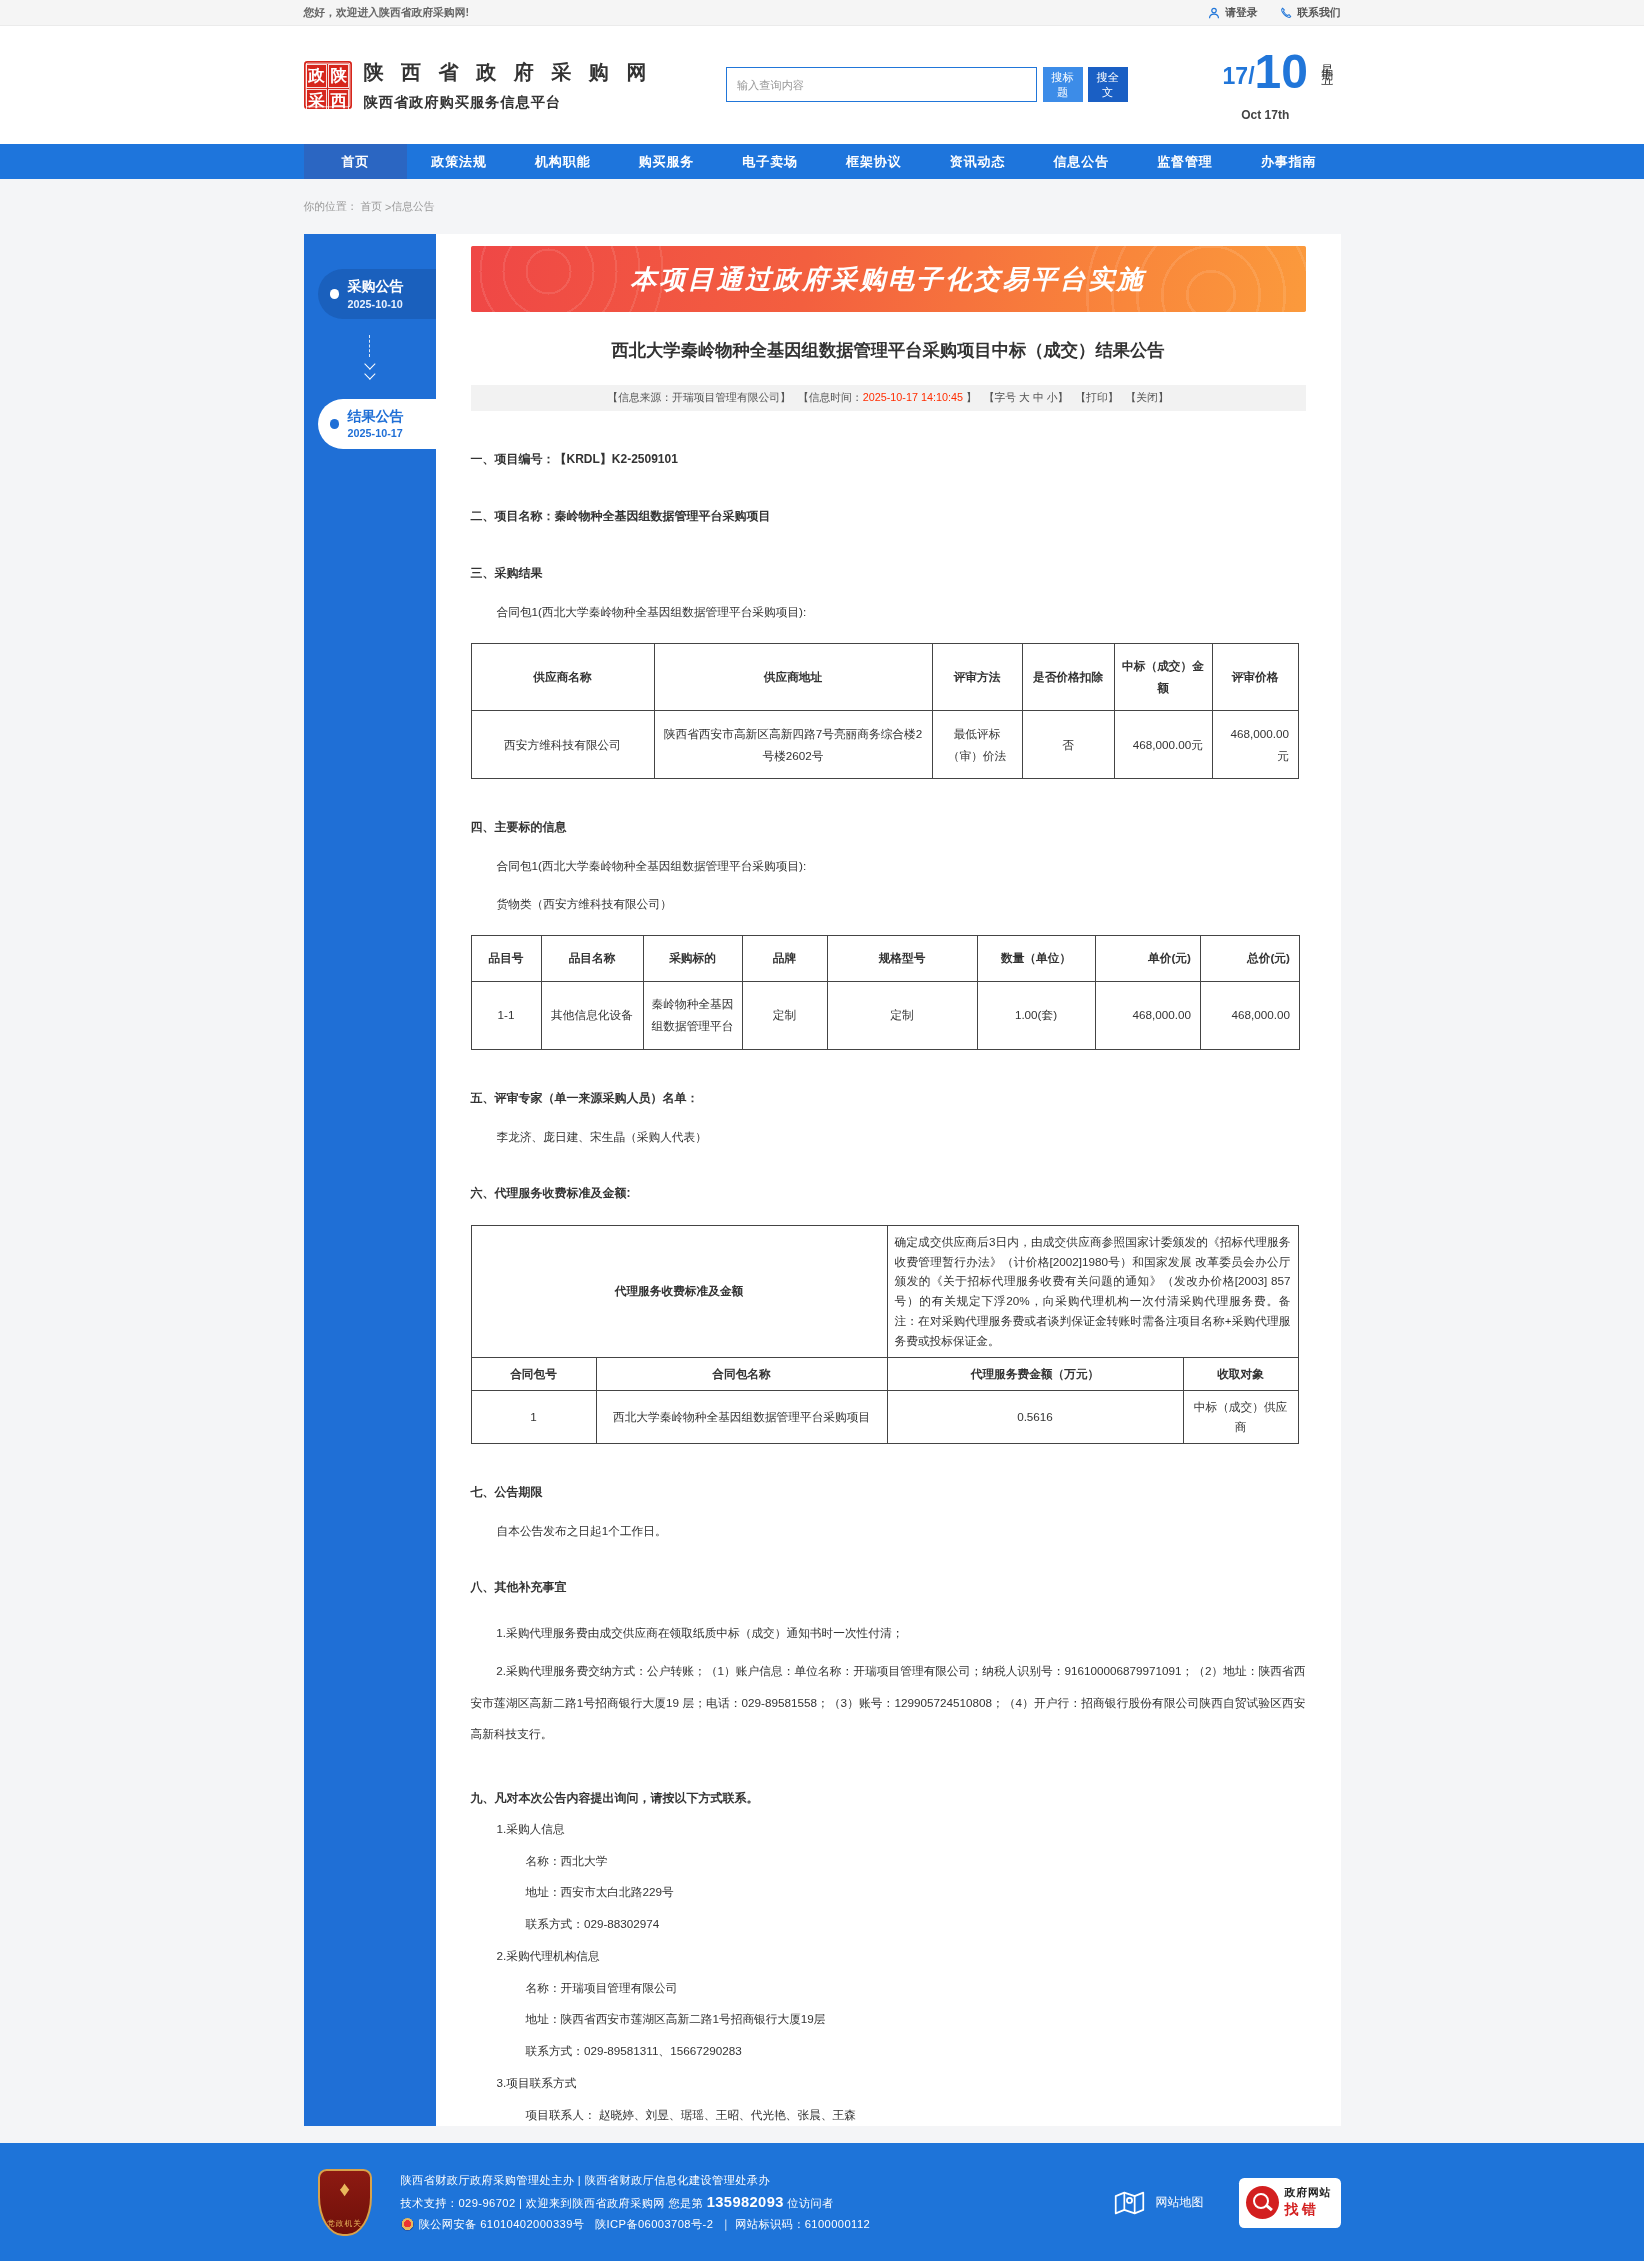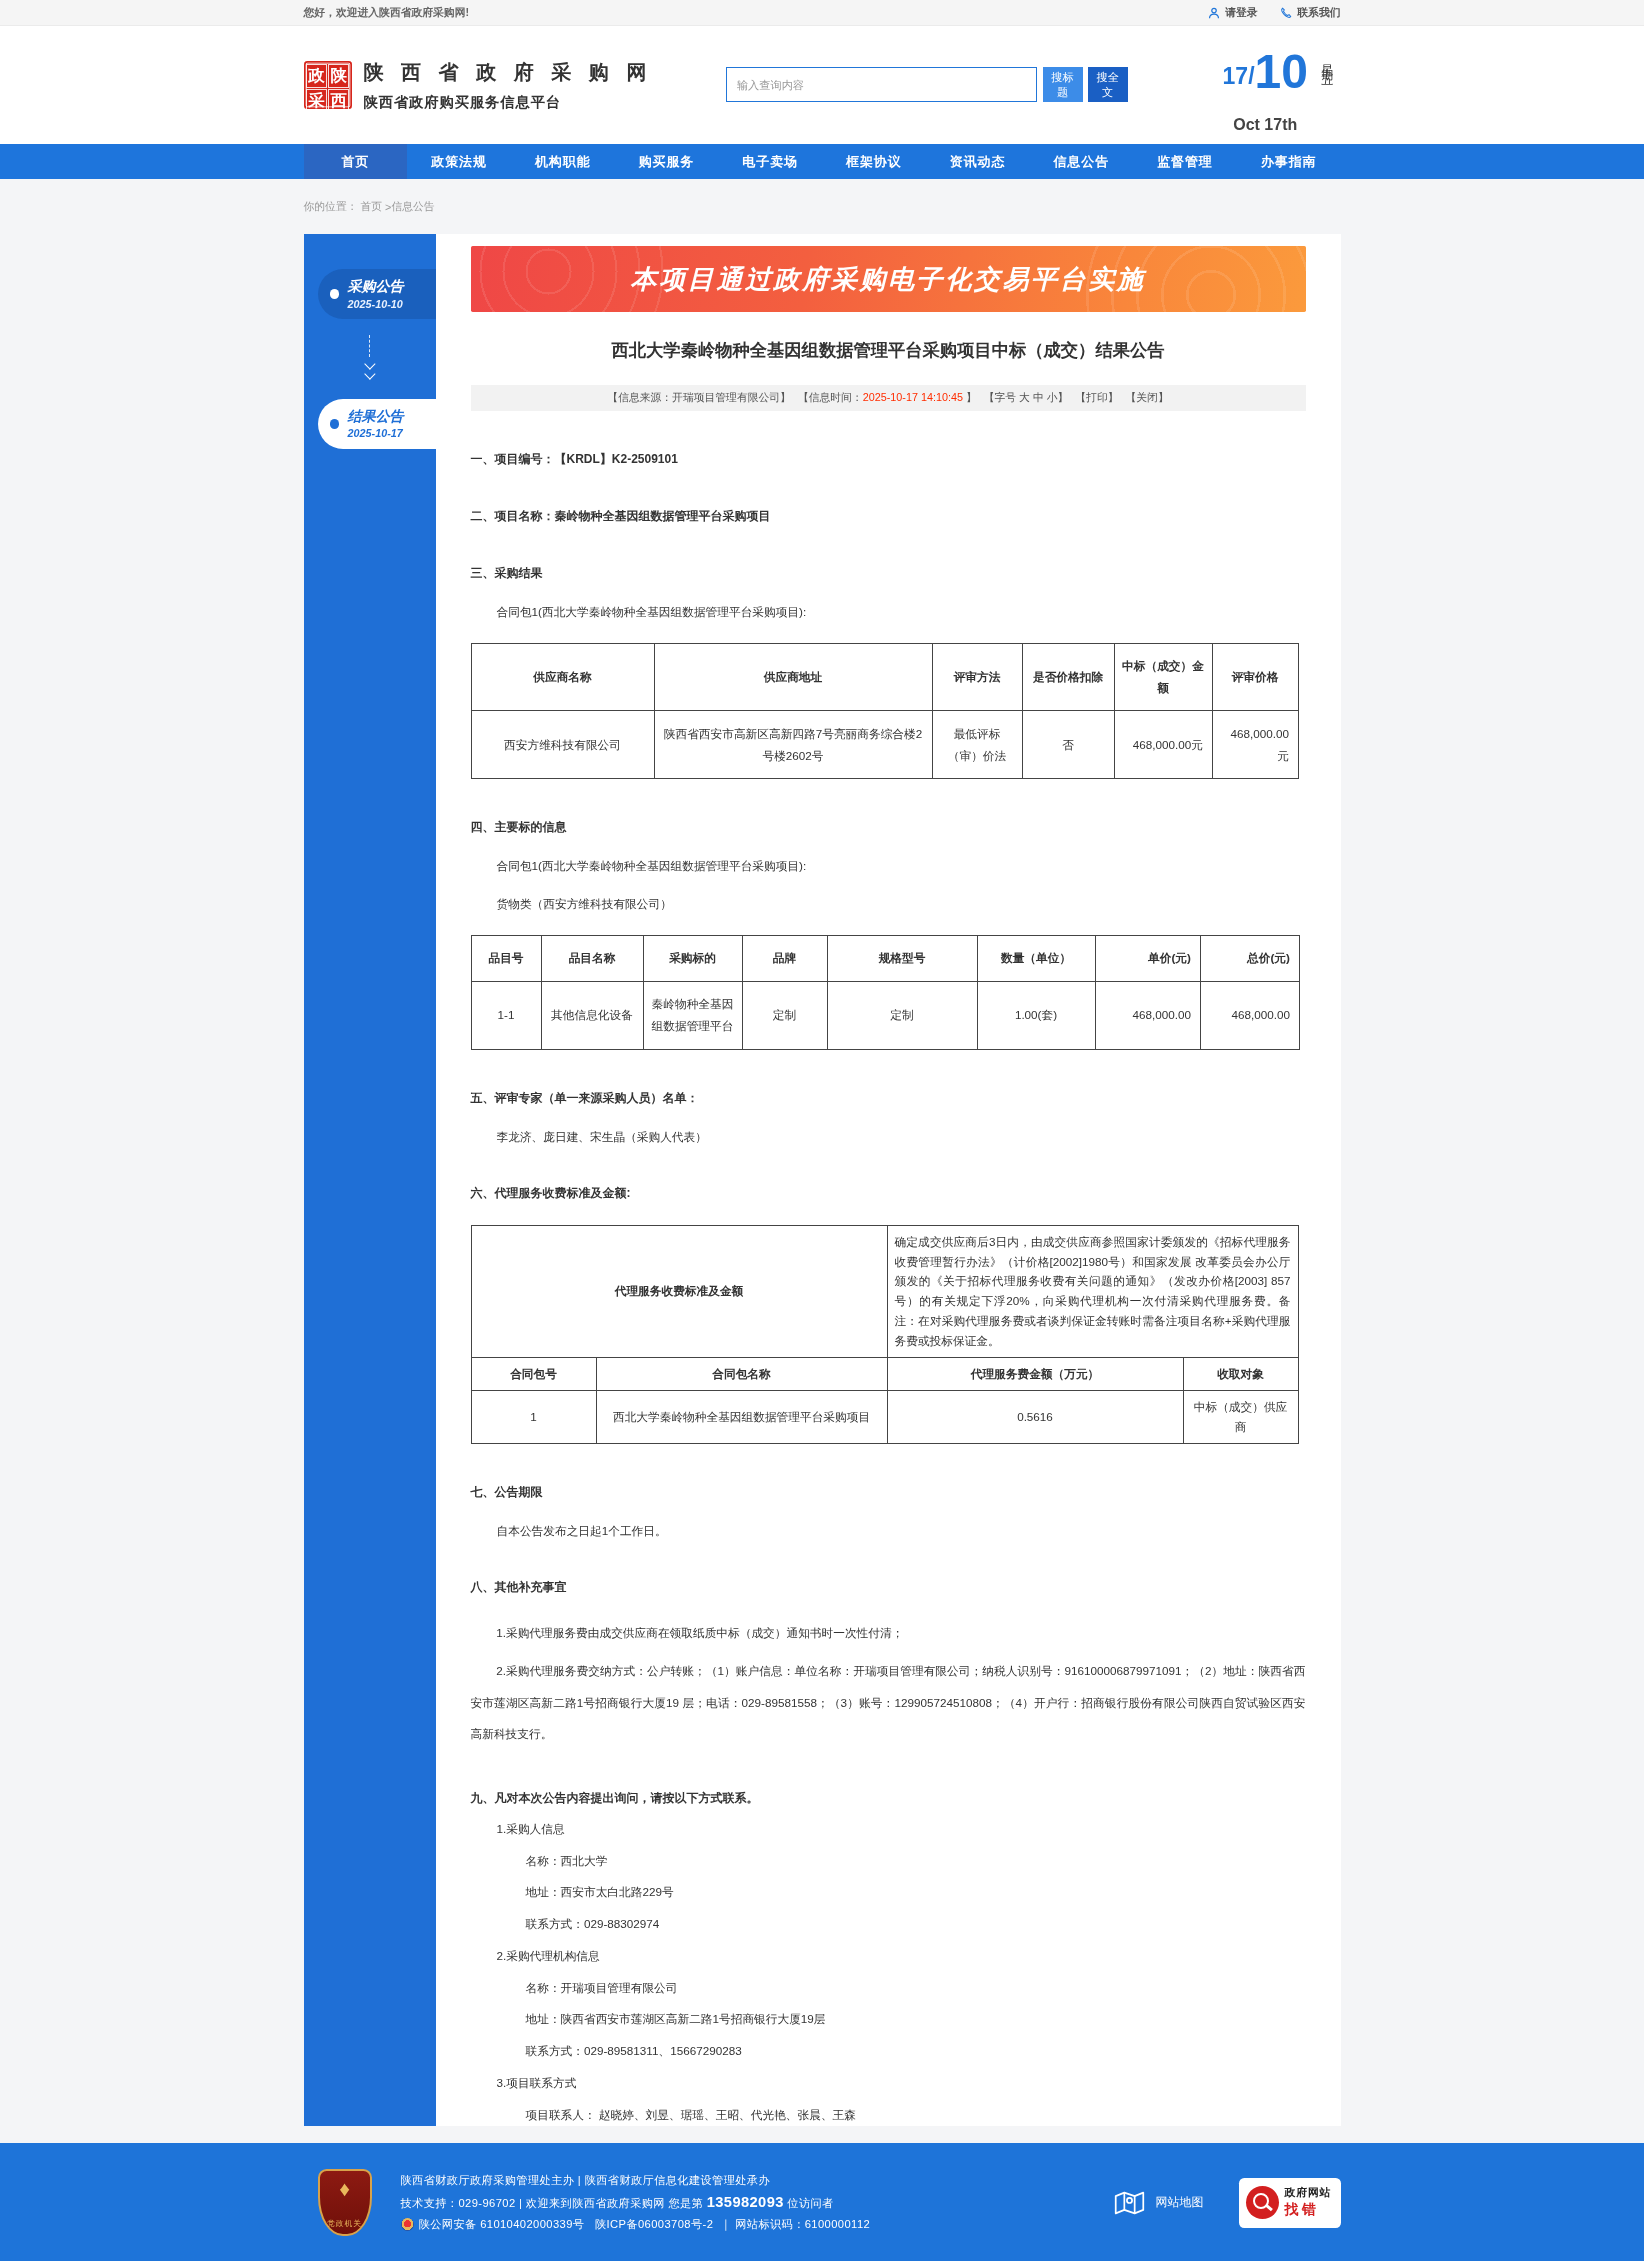--- a/index.html
+++ b/index.html
@@ -25,39 +25,39 @@
   .search-input { width:311px; height:35px; border:1.7px solid #2176d9; padding:0 10.4px; font-size:11.2px; color:#333; outline:none; }
   .search-input::placeholder { color:#999; }
   .search-btn { height:35px; width:40px; border:none; color:#fff; font-size:11.2px; cursor:pointer; padding:0 3.5px; line-height:1.3; }
   .btn-title { background:#3c8ce8; margin-left:6px; }
   .btn-full { background:#1a5fc4; margin-left:5.2px; }
   .date-block { position:absolute; right:5.2px; top:24px; display:flex; }
   .date-nums { text-align:center; }
   .date-line { display:flex; align-items:flex-end; color:#2176d9; font-weight:bold; }
   .date-prefix { font-size:23px; line-height:1; padding-bottom:5.2px; }
   .date-big { font-size:48px; line-height:0.9; }
-  .date-en { font-size:16px; font-weight:bold; color:#444; margin-top:23px; }
+  .date-en { font-size:12px; font-weight:bold; color:#444; margin-top:15px; }
   .weekday { writing-mode:vertical-rl; text-orientation:upright; font-size:12px; color:#333; margin-left:10.4px; letter-spacing:5.2px; padding-top:3.5px; }
 
   
   .nav { height:35px; background:#1e75dc; }
   .nav-in { width:1037px; margin:0 auto; display:flex; height:100%; }
   .nav-item { width:104px; height:100%; display:flex; align-items:center; justify-content:center; color:#fff; font-size:13px; font-weight:600; cursor:pointer; letter-spacing:0.9px; }
   .nav-item.active { background:#2b66c2; }
 
   
   .band { height:1964px; background:#f4f5f7; overflow:hidden; }
   .band-in { width:1037px; margin:0 auto; }
   .crumb { height:55px; display:flex; align-items:center; font-size:10.8px; color:#999; }
   .crumb a { color:#999; text-decoration:none; cursor:pointer; }
   .cols { display:flex; align-items:flex-start; }
 
   
   .sidebar { width:132px; height:1892px; background:#1f6fd6; flex:none; }
-  .pill { margin:35px 0 0 14px; height:50px; border-radius:26px 0 0 26px; display:flex; align-items:center; padding-left:12px; gap:8.6px; cursor:pointer;font-style:italic; }
+  .pill { margin:35px 0 0 14px; height:50px; border-radius:26px 0 0 26px; display:flex; align-items:center; padding-left:12px; gap:8.6px; cursor:pointer; }
   .pill .dot { width:9.5px; height:9.5px; border-radius:50%; flex:none; }
   .pill-1 { background:#1a60bd; margin-top:35px; }
   .pill-1 .dot { background:#fff; }
   .pill-1 .pt { color:#fff; }
   .pill-2 { background:#fff; margin-top:21px; }
   .pill-2 .dot { background:#1f6fd6; }
   .pill-2 .pt { color:#1f6fd6; }
   .pt { font-size:14px; font-weight:bold; line-height:1.25; }
   .pd { font-size:10.8px; font-weight:bold; margin-top:1.7px; }
   .pill-1 .pd { color:#e8f1ff; }

